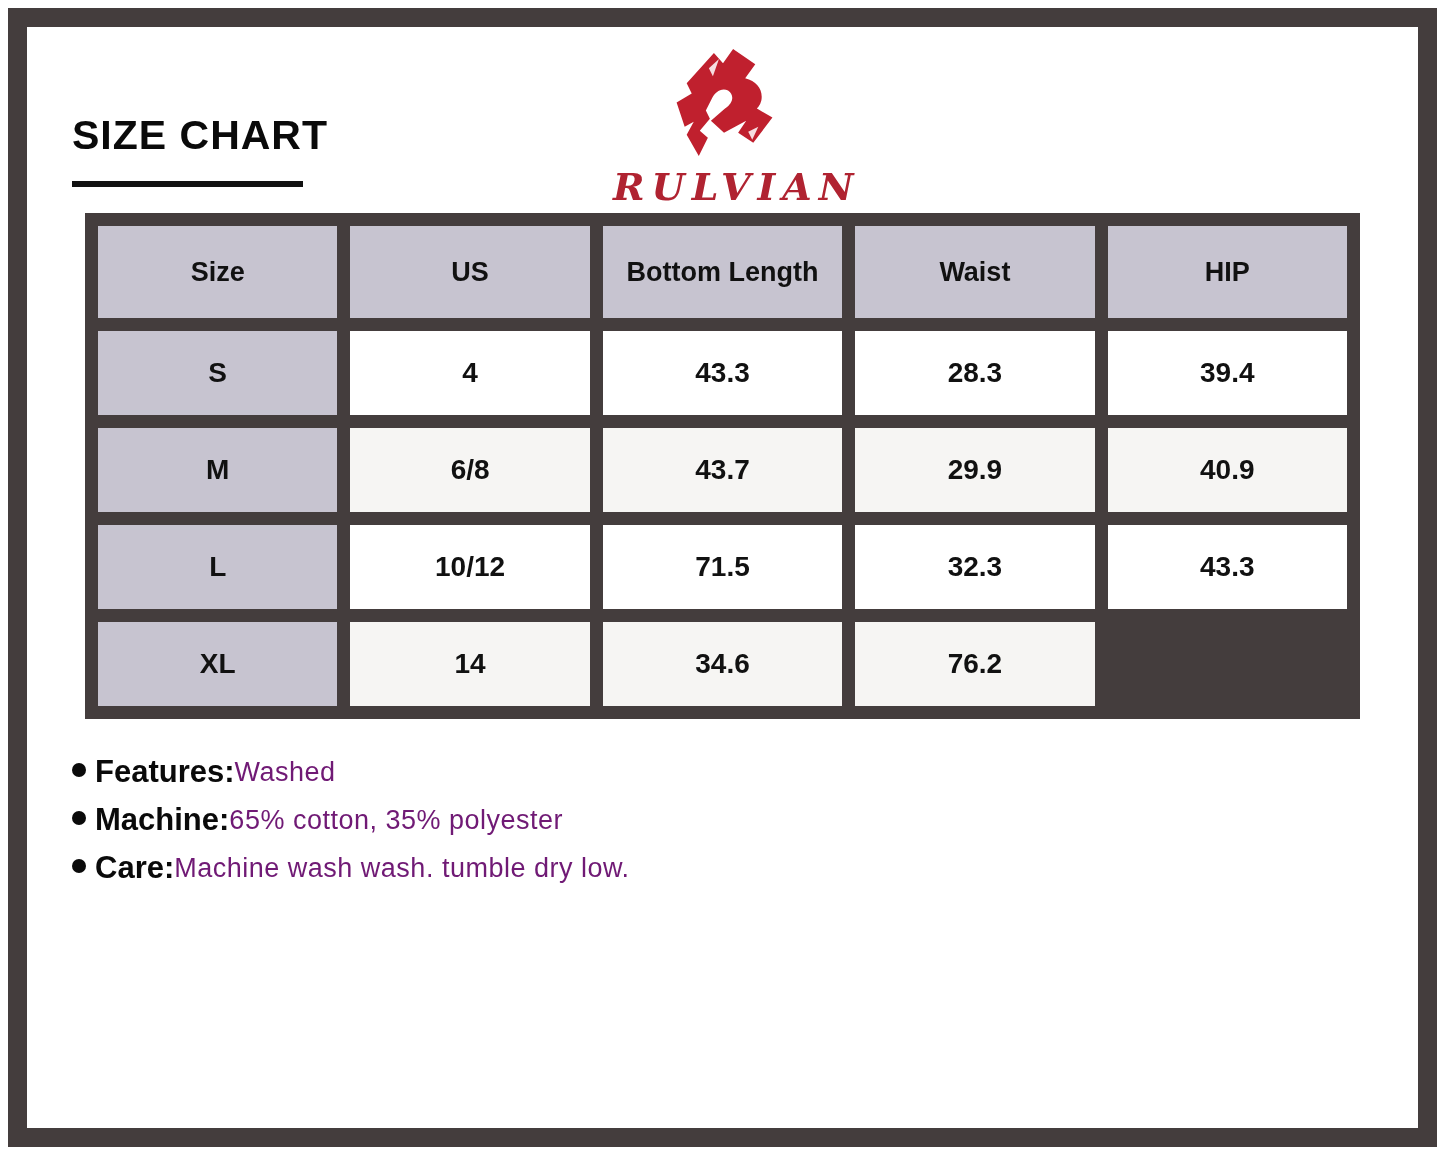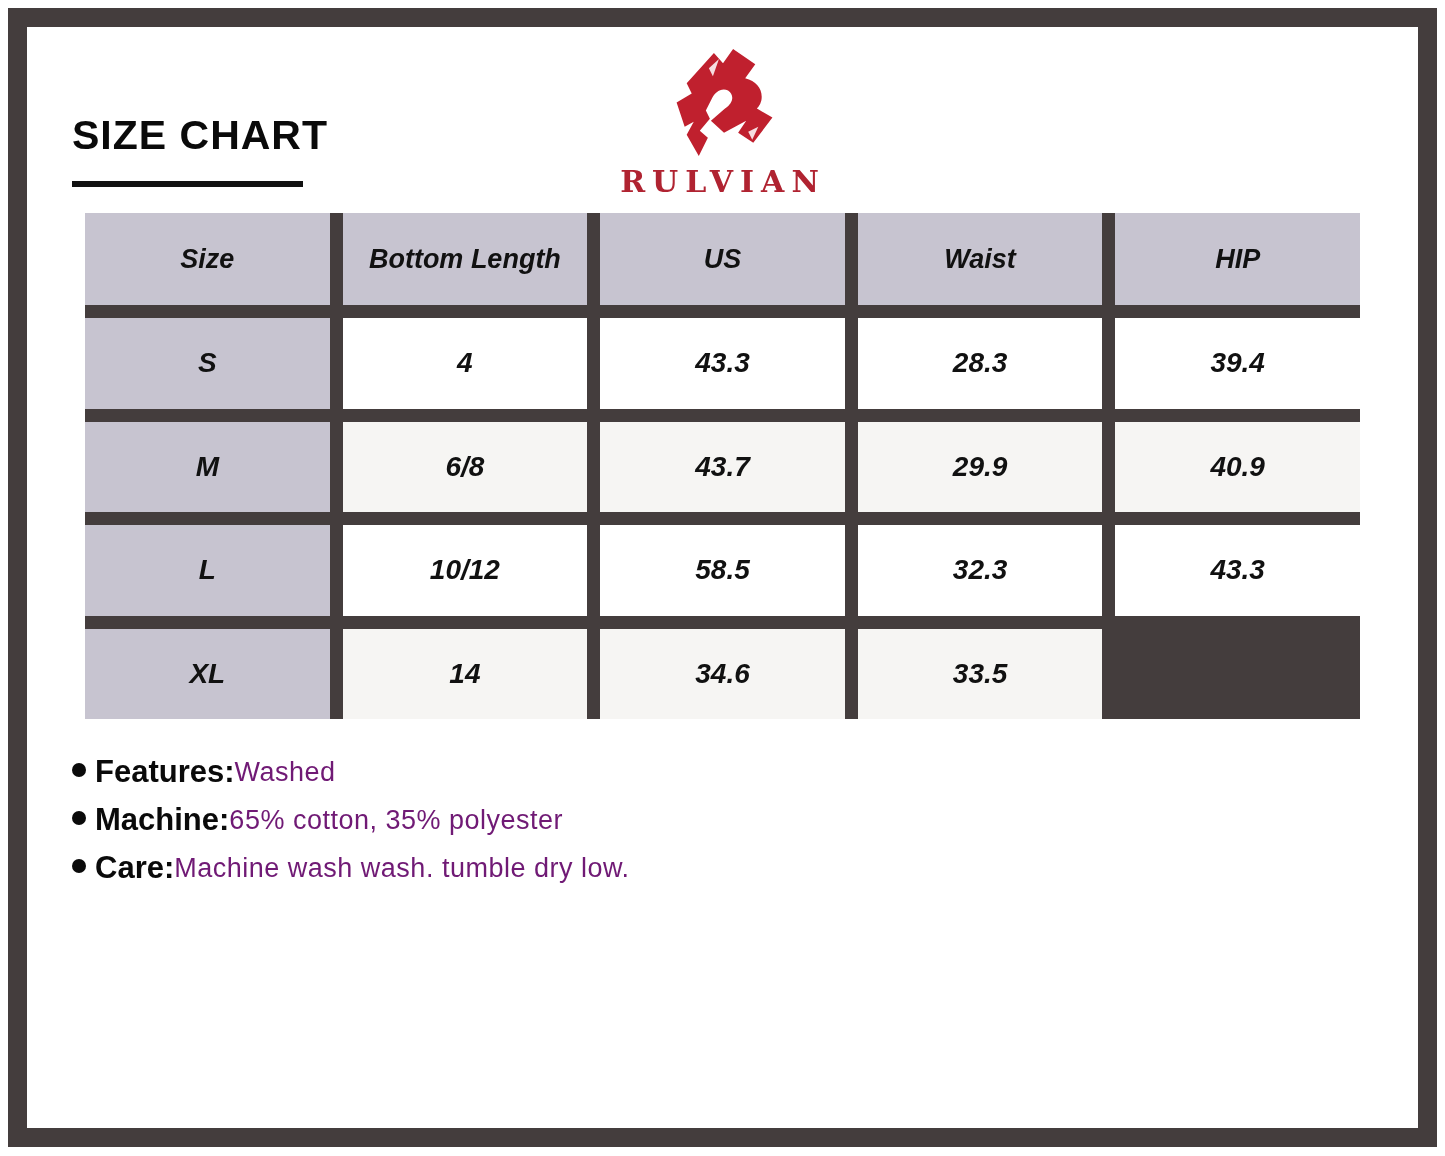--- a/index.html
+++ b/index.html
@@ -28,36 +28,36 @@
   }
   
   .logo{
     position:absolute;left:613px;top:46px;width:220px;
     text-align:center;
   }
   .logo-mark{display:block;margin:0 auto;}
   .brand{
     margin-top:2px;
     font-family:"DejaVu Serif", serif;
-    font-size:30px;font-weight:700;
+    font-size:38px;font-weight:700;
     letter-spacing:7px;
     color:#b02331;
+    font-style:italic;
   }
   
   .size-table{
     position:absolute;left:85px;top:213px;
     width:1275px;height:506px;
     box-sizing:border-box;
     background:#443d3d;
     display:grid;
     grid-template-columns:repeat(5,1fr);
     grid-template-rows:92px repeat(4,1fr);
     gap:13px;
-    padding:0;
-    font-style:italic;
+    padding:13px;
   }
   .cell{
     display:flex;align-items:center;justify-content:center;
     background:#ffffff;
     font-size:28px;font-weight:700;color:#111111;
   }
   .cell.head{background:#c7c4d0;font-size:27px;}
   .cell.sizecol{background:#c7c4d0;}
   .cell.alt{background:#f6f5f3;text-align:center;}
   
@@ -106,47 +106,47 @@
         L19,88 L26,75 L17,80 L9,56 L24,47 L19,37 Z"></path>
       <polygon points="41,22 51,13 45,30" fill="#ffffff" opacity="0.85"></polygon>
       <polygon points="80,85 90,80 84,93" fill="#ffffff" opacity="0.85"></polygon>
     </svg>
     <div class="brand">RULVIAN</div>
   </div>
 
   <div class="size-table">
 
     <div class="cell head">Size</div>
+    <div class="cell head">US</div>
     <div class="cell head">Bottom Length</div>
-    <div class="cell head">US</div>
     <div class="cell head">Waist</div>
     <div class="cell head">HIP</div>
 
     <div class="cell sizecol">S</div>
     <div class="cell">4</div>
     <div class="cell">43.3</div>
     <div class="cell">28.3</div>
     <div class="cell">39.4</div>
 
     <div class="cell sizecol">M</div>
     <div class="cell alt">6/8</div>
     <div class="cell alt">43.7</div>
     <div class="cell alt">29.9</div>
     <div class="cell alt">40.9</div>
 
     <div class="cell sizecol">L</div>
     <div class="cell">10/12</div>
-    <div class="cell">58.5</div>
+    <div class="cell">71.5</div>
     <div class="cell">32.3</div>
     <div class="cell">43.3</div>
 
     <div class="cell sizecol">XL</div>
     <div class="cell alt">14</div>
     <div class="cell alt">34.6</div>
-    <div class="cell alt">33.5</div>
+    <div class="cell alt">76.2</div>
   </div>
 
   <div class="details">
     <div class="detail-row">
       <span class="bullet"></span>
       <span class="detail-label">Features:</span>
       <span class="detail-value">Washed</span>
     </div>
     <div class="detail-row">
       <span class="bullet"></span>

